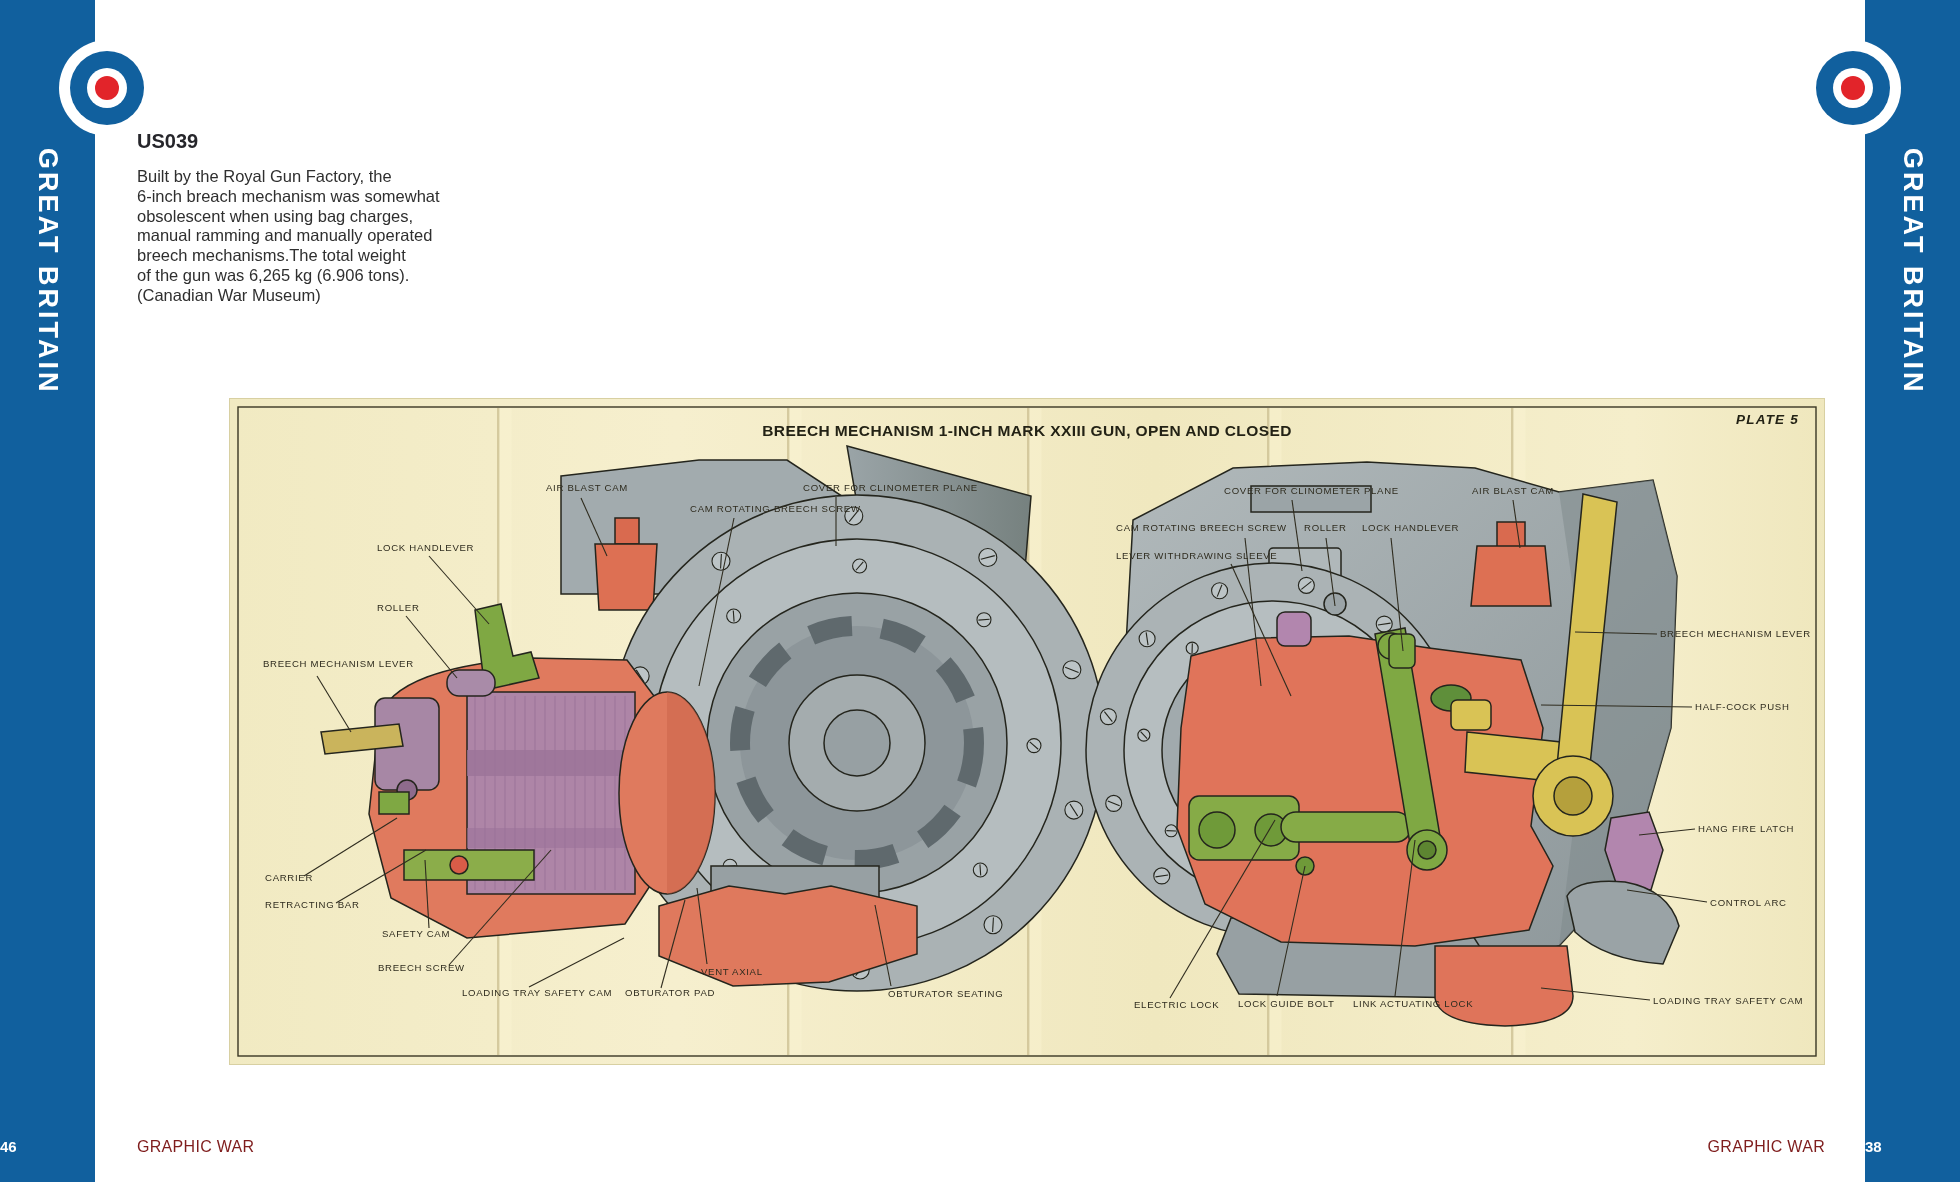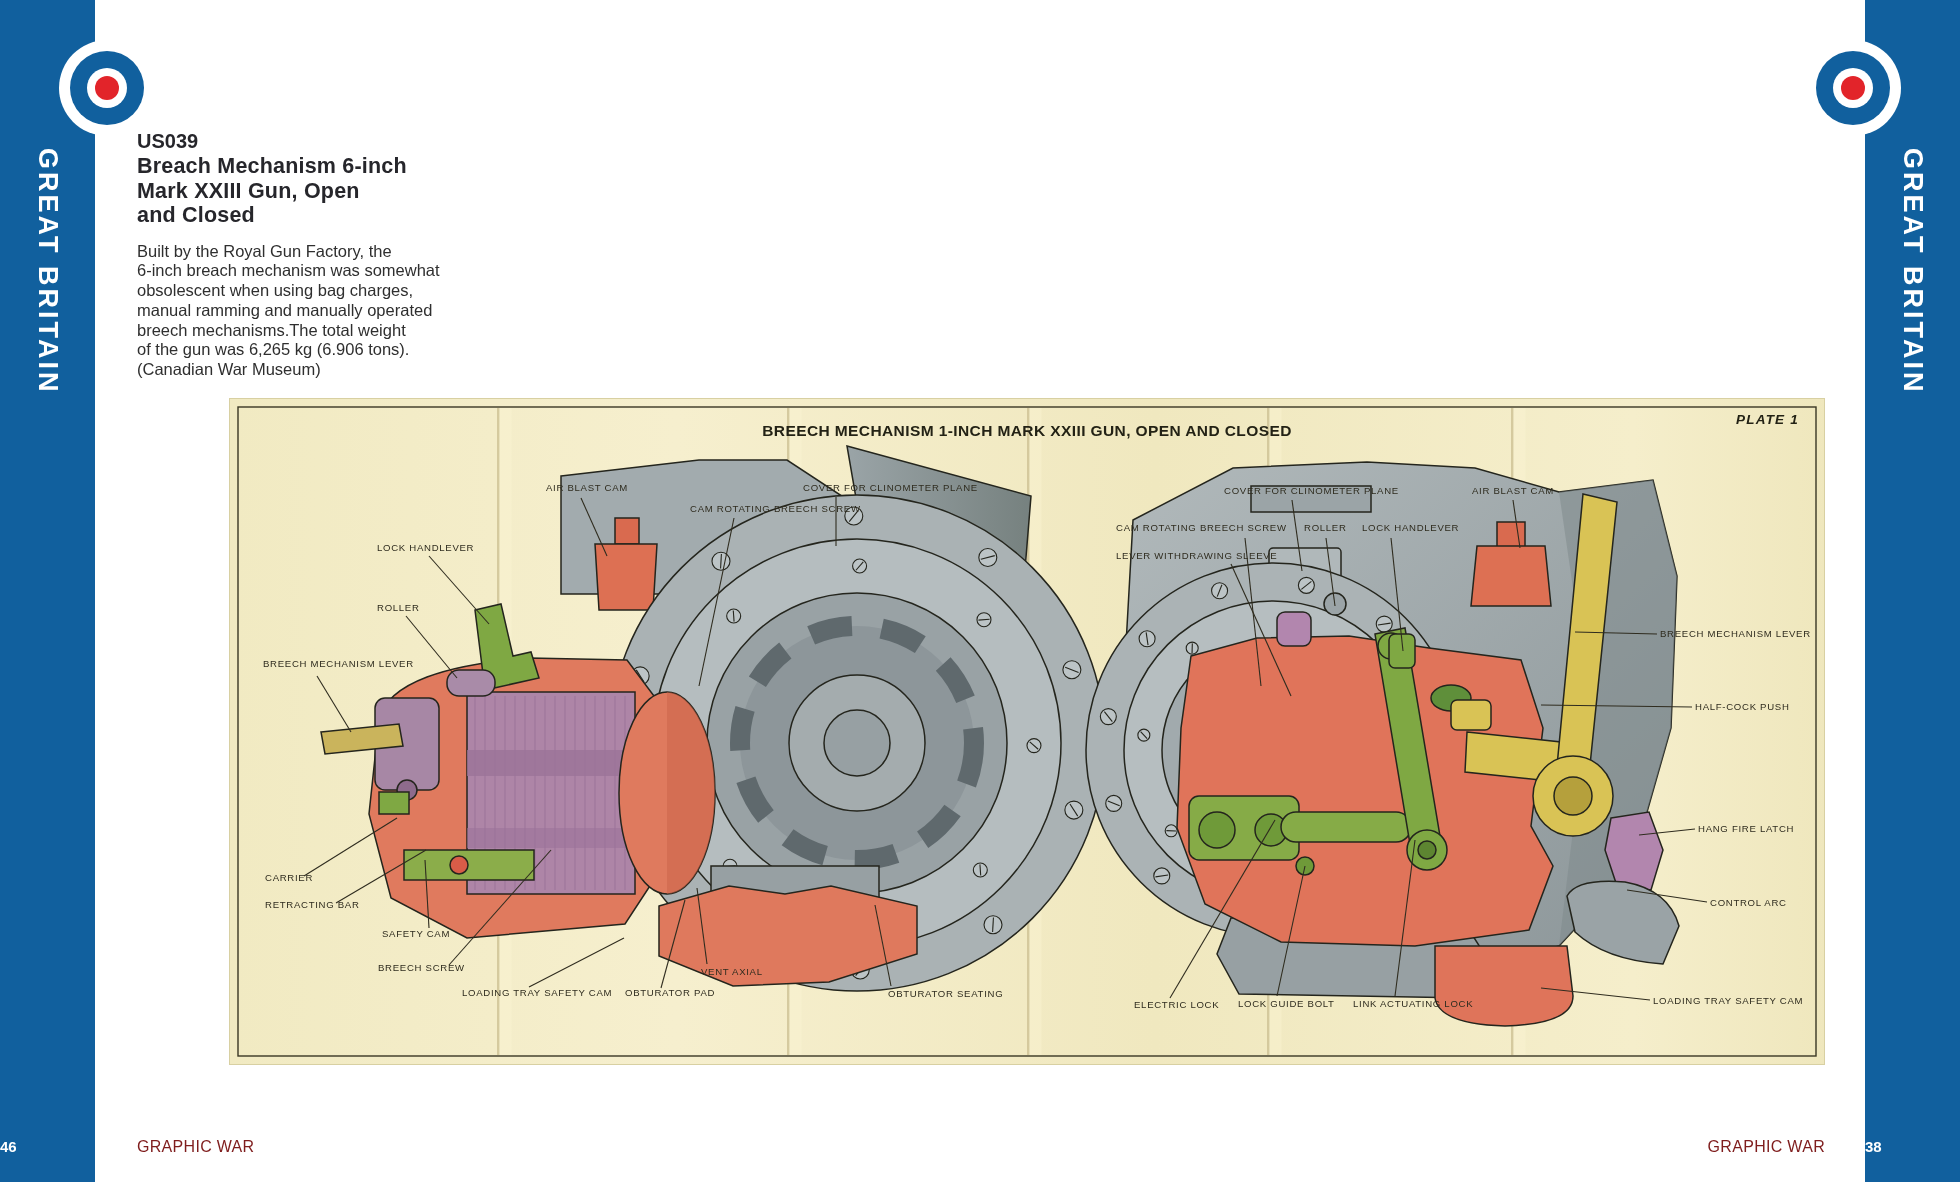--- a/index.html
+++ b/index.html
@@ -86,23 +86,20 @@
 
   <div class="bar-label left">
     <span>GREAT BRITAIN</span>
   </div>
   <div class="bar-label right">
     <span>GREAT BRITAIN</span>
   </div>
 
   <div class="caption">
     <div class="code">US039</div>
-    <div class="cap-title">Breach Mechanism 6-inch
-Mark XXIII Gun, Open
-and Closed</div>
     <div class="cap-body">Built by the Royal Gun Factory, the
 6-inch breach mechanism was somewhat
 obsolescent when using bag charges,
 manual ramming and manually operated
 breech mechanisms.The total weight
 of the gun was 6,265 kg (6.906 tons).
 (Canadian War Museum)</div>
   </div>
 
   <div class="plate">
@@ -362,21 +359,21 @@
           <line x1="941" y1="600" x2="1046" y2="422" class="leader"></line>
           <text x="905" y="610" class="plate-label" text-anchor="start">ELECTRIC LOCK</text>
           <line x1="1048" y1="598" x2="1076" y2="468" class="leader"></line>
           <text x="1009" y="609" class="plate-label" text-anchor="start">LOCK GUIDE BOLT</text>
           <line x1="1166" y1="598" x2="1186" y2="442" class="leader"></line>
           <text x="1124" y="609" class="plate-label" text-anchor="start">LINK ACTUATING LOCK</text>
         </g>
     </svg>
 
     <div class="plate-title">BREECH MECHANISM 1-INCH MARK XXIII GUN, OPEN AND CLOSED</div>
-    <div class="plate-no">PLATE 1</div>
+    <div class="plate-no">PLATE 5</div>
   </div>
 
   <div class="pagenum left">46</div>
   <div class="footer-text left">GRAPHIC WAR</div>
   <div class="footer-text right">GRAPHIC WAR</div>
   <div class="pagenum right">38</div>
 
 </div>
 
 </body></html>

